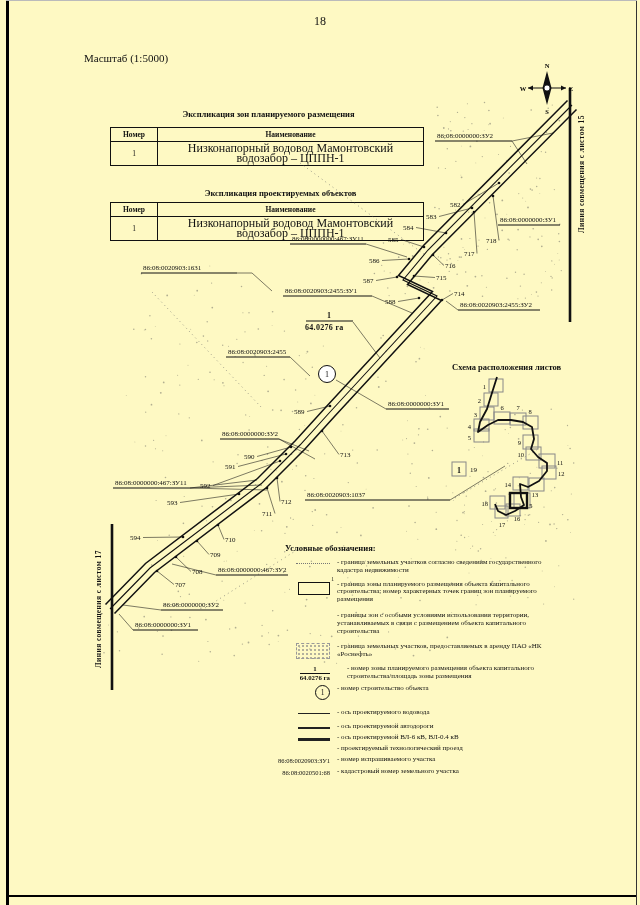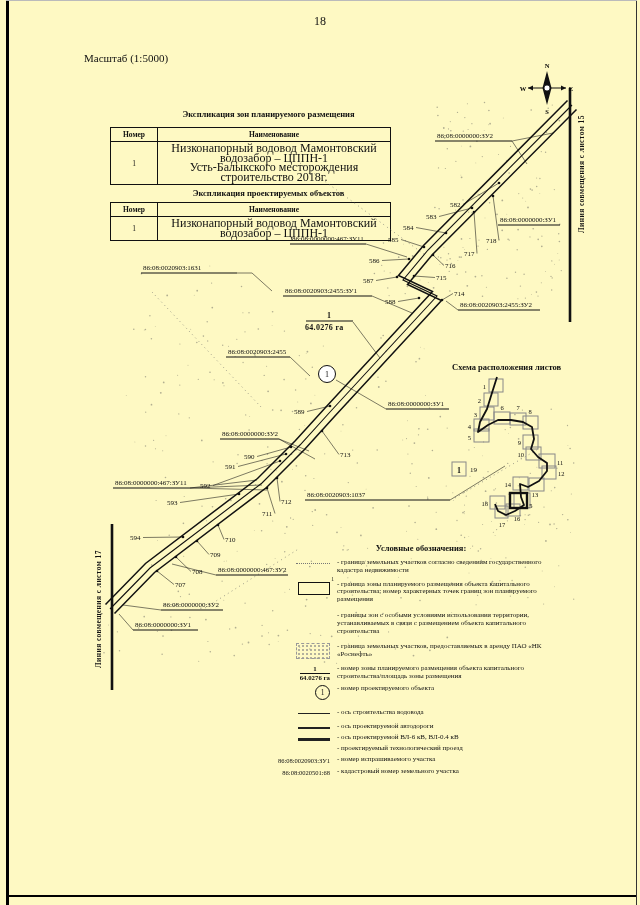--- a/index.html
+++ b/index.html
@@ -10,32 +10,32 @@
   }
   .border-left{position:absolute;left:6px;top:0;width:3px;height:905px;background:#000;}
   .border-bottom{position:absolute;left:6px;top:895px;width:631px;height:2px;background:#000;}
   .border-right{position:absolute;left:636px;top:0;width:1px;height:905px;background:#333;}
   .border-top{position:absolute;left:6px;top:0;width:631px;height:1px;background:#bbb;}
 
   .page-number{position:absolute;left:300px;top:14px;width:40px;text-align:center;font-size:12px;}
   .scale-label{position:absolute;left:84px;top:52px;font-size:11px;}
 
   .tbl-title{position:absolute;width:317px;text-align:center;font-weight:bold;font-size:8.5px;}
-  .tbl{position:absolute;left:110px;width:281px;border:1.6px solid #111;box-sizing:border-box;
+  .tbl{position:absolute;left:110px;width:314px;border:1.6px solid #111;box-sizing:border-box;
        display:grid;grid-template-columns:47px 1fr;font-size:7.5px;}
   .tbl .h{font-weight:bold;text-align:center;border-bottom:1px solid #111;padding:2px 0 2px 0;}
   .tbl .c1{border-right:1px solid #111;text-align:center;}
   .tbl .cell{padding:2px 3px;text-align:center;}
   .tbl .num{display:flex;align-items:center;justify-content:center;}
   .name-line{display:block;font-size:12px;line-height:9.5px;}
 
   .map-svg{position:absolute;left:0;top:0;width:640px;height:905px;}
 
   .legend{position:absolute;left:285px;top:543px;width:272px;}
-  .legend-title{text-align:center;font-weight:bold;font-size:8.5px;margin-bottom:6px;}
+  .legend-title{font-weight:bold;font-size:8.5px;margin-bottom:6px;}
   .lg-row{display:flex;align-items:flex-start;}
   .lg-sym{width:52px;flex-shrink:0;display:flex;justify-content:flex-end;padding-right:7px;box-sizing:border-box;}
   .lg-txt{font-size:7px;line-height:7.8px;}
   .sym-zone{width:30px;height:11px;border:1.8px solid #111;position:relative;margin-top:1px;}
   .sym-zone::after{content:"1";position:absolute;right:-5px;top:-7px;font-size:5.5px;}
   .sym-dots{width:34px;height:0;border-top:1.6px dotted #777;margin-top:4px;}
   .sym-speckle{width:32px;height:14px;border:1px dashed #999;
      background-image:radial-gradient(#888 0.6px, transparent 0.9px);background-size:4px 4px;}
   .sym-none{width:1px;height:8px;}
   .sym-frac{text-align:center;font-weight:bold;font-size:6.8px;line-height:7.5px;}
@@ -60,25 +60,24 @@
   <div class="page-number">18</div>
   <div class="scale-label">Масштаб (1:5000)</div>
 
   <div class="tbl-title" style="left:110px;top:109px;">Экспликация зон планируемого размещения</div>
   <div class="tbl" style="top:127px;">
     <div class="h c1">Номер</div>
     <div class="h">Наименование</div>
     <div class="c1 num">1</div>
     <div class="cell">
       <span class="name-line">Низконапорный водовод Мамонтовский водозабор – ЦППН-1</span>
-      <span class="name-line">Усть-Балыкского месторождения строительство 2018г.</span>
     </div>
   </div>
 
-  <div class="tbl-title" style="left:110px;top:188px;">Экспликация проектируемых объектов</div>
+  <div class="tbl-title" style="left:122px;top:188px;">Экспликация проектируемых объектов</div>
   <div class="tbl" style="top:202px;">
     <div class="h c1">Номер</div>
     <div class="h">Наименование</div>
     <div class="c1 num">1</div>
     <div class="cell">
       <span class="name-line">Низконапорный водовод Мамонтовский водозабор – ЦППН-1</span>
     </div>
   </div>
 
   <svg id="map-svg" class="map-svg" viewBox="0 0 640 905">
@@ -826,40 +825,40 @@
             <div class="sym-none"></div>
           </div>
           <div class="lg-txt">- границы зон с особыми условиями использования территории, устанавливаемых в связи с размещением объекта капитального строительства</div>
         </div>
         <div class="lg-row" style="margin-bottom: 6px;">
           <div class="lg-sym">
             <div class="sym-speckle"></div>
           </div>
           <div class="lg-txt">- граница земельных участков, предоставляемых в аренду ПАО «НК «Роснефть»</div>
         </div>
-        <div class="lg-row" style="margin-bottom: 4px;">
+        <div class="lg-row" style="margin-bottom: 4px; gap: 10px;">
           <div class="lg-sym">
             <div class="sym-frac">
               <div class="ftop">1</div>
               <div>64.0276 га</div>
             </div>
           </div>
           <div class="lg-txt">- номер зоны планируемого размещения объекта капитального строительства/площадь зоны размещения</div>
         </div>
         <div class="lg-row" style="margin-bottom: 9px;">
           <div class="lg-sym">
             <div class="sym-circ">1</div>
           </div>
-          <div class="lg-txt">- номер проектируемого объекта</div>
+          <div class="lg-txt">- номер строительство объекта</div>
         </div>
         <div class="lg-row" style="margin-bottom: 6px;">
           <div class="lg-sym">
             <div class="sym-line thin"></div>
           </div>
-          <div class="lg-txt">- ось строительства водовода</div>
+          <div class="lg-txt">- ось проектируемого водовода</div>
         </div>
         <div class="lg-row" style="margin-bottom: 3px;">
           <div class="lg-sym">
             <div class="sym-line med"></div>
           </div>
           <div class="lg-txt">- ось проектируемой автодороги</div>
         </div>
         <div class="lg-row" style="margin-bottom: 3px;">
           <div class="lg-sym">
             <div class="sym-line thick"></div>

